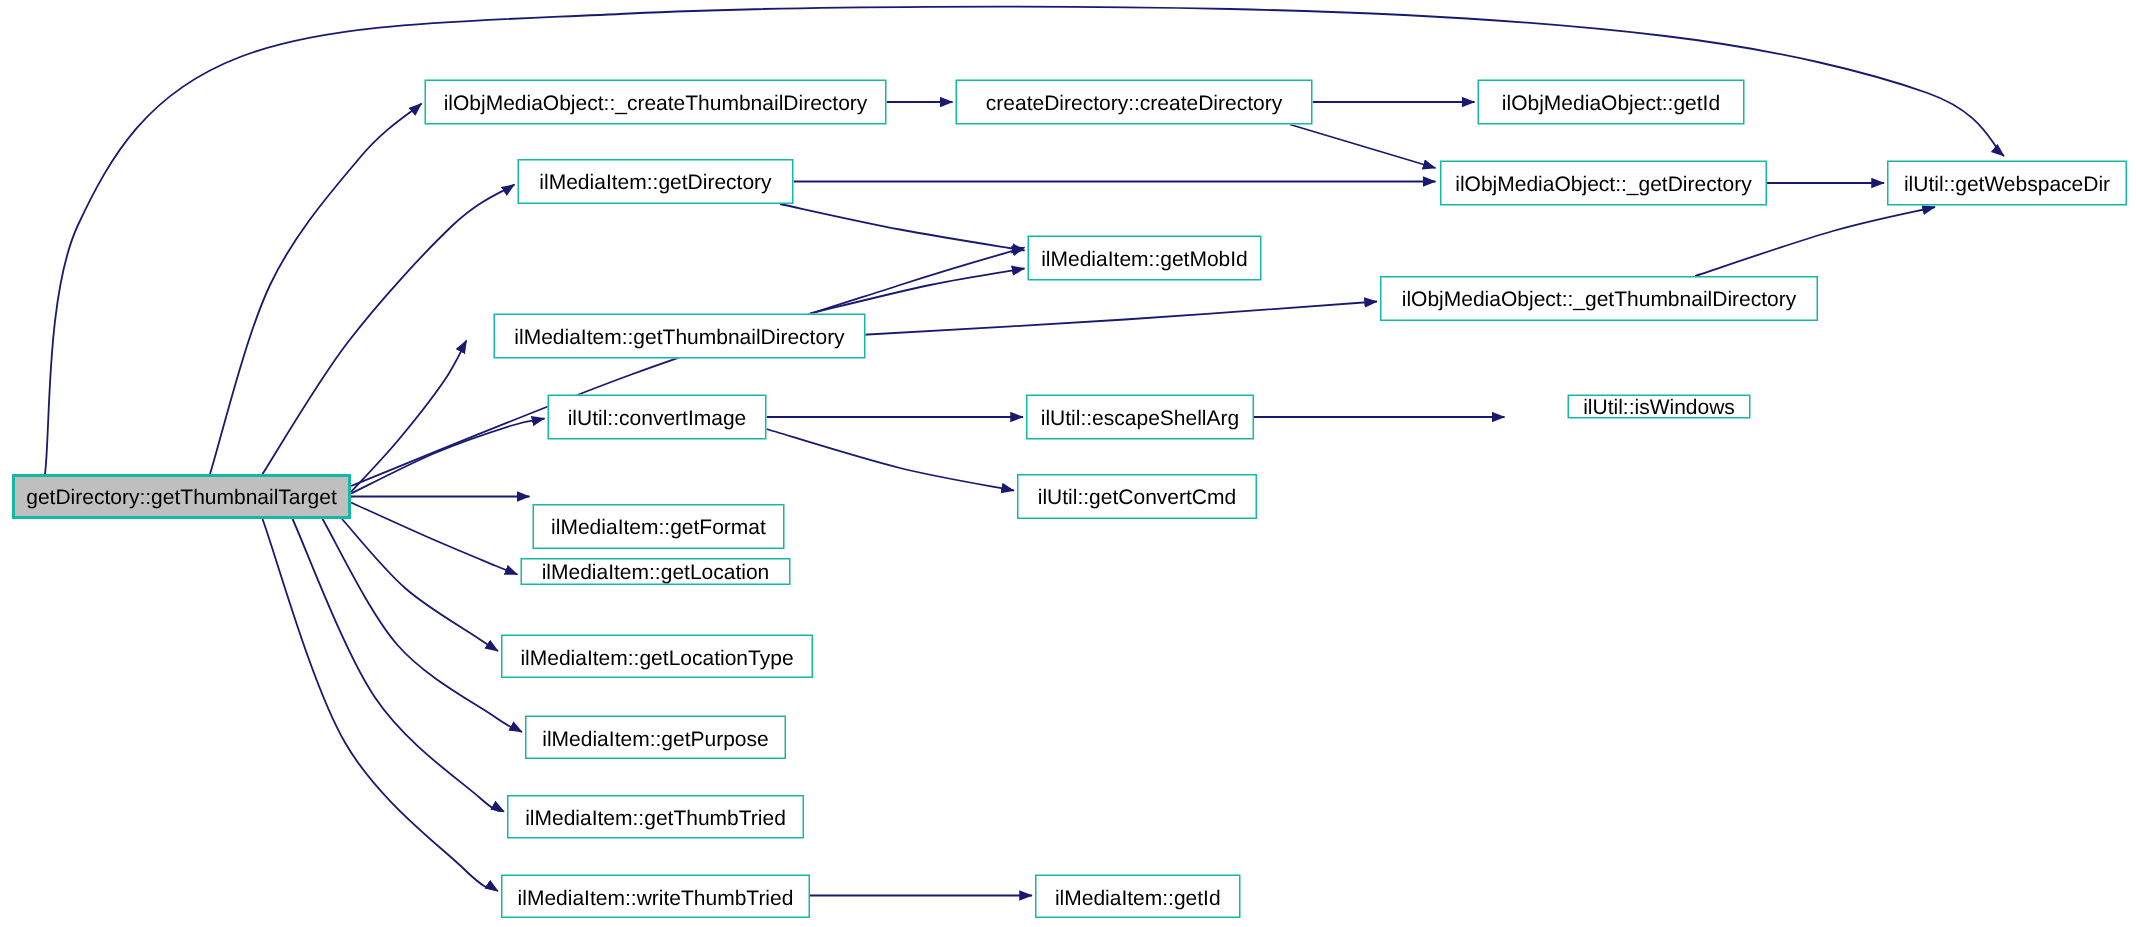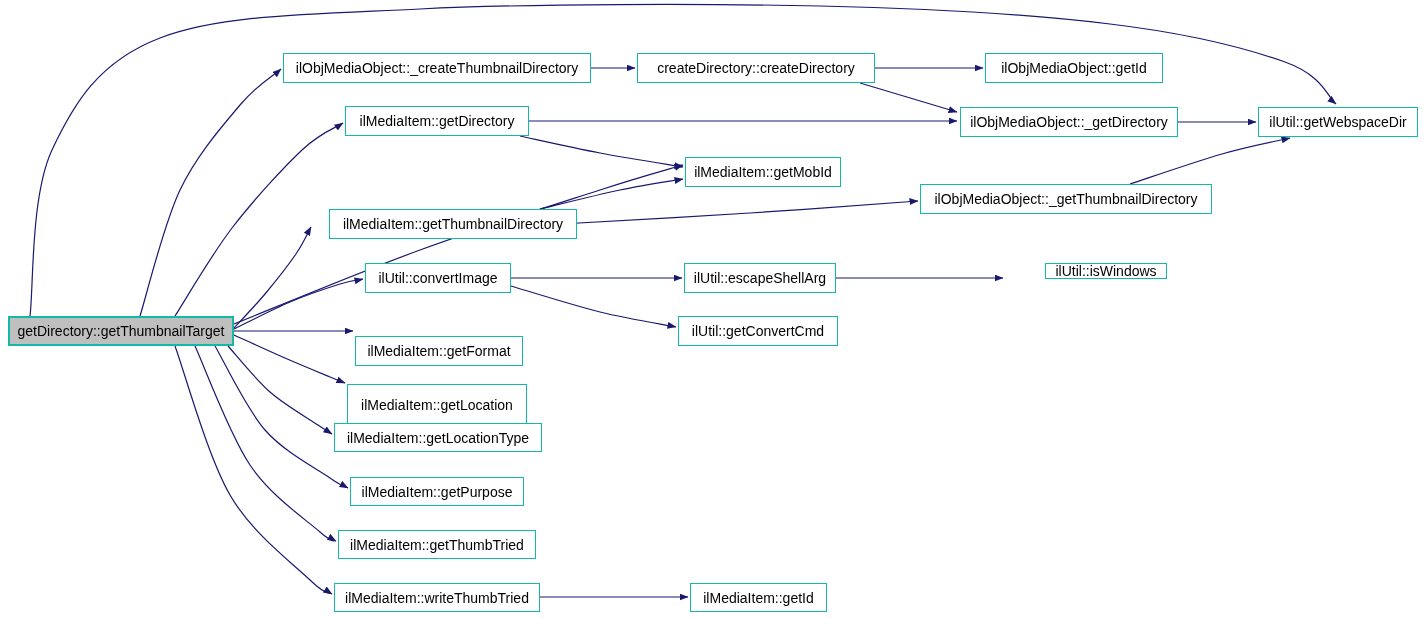--- a/index.html
+++ b/index.html
@@ -82,20 +82,20 @@
       <div class="node" style="left: 960px; top: 107px; width: 218px; height: 30px;">ilObjMediaObject::_getDirectory</div>
       <div class="node" style="left: 1258px; top: 107px; width: 160px; height: 30px;">ilUtil::getWebspaceDir</div>
       <div class="node" style="left: 685px; top: 157px; width: 156px; height: 30px;">ilMediaItem::getMobId</div>
       <div class="node" style="left: 920px; top: 184px; width: 292px; height: 30px;">ilObjMediaObject::_getThumbnailDirectory</div>
       <div class="node" style="left: 313px; top: 209px; width: 248px; height: 30px; margin-left: 16px;">ilMediaItem::getThumbnailDirectory</div>
       <div class="node" style="left: 365px; top: 263px; width: 146px; height: 30px;">ilUtil::convertImage</div>
       <div class="node" style="left: 684px; top: 263px; width: 152px; height: 30px;">ilUtil::escapeShellArg</div>
       <div class="node" style="left: 1005px; top: 263px; width: 122px; height: 16px; margin-left: 40px;">ilUtil::isWindows</div>
       <div class="node" style="left: 355px; top: 316px; width: 168px; height: 30px; margin-top: 20px;">ilMediaItem::getFormat</div>
       <div class="node" style="left: 678px; top: 316px; width: 160px; height: 30px;">ilUtil::getConvertCmd</div>
-      <div class="node" style="left: 347px; top: 384px; width: 180px; height: 42px;">ilMediaItem::getLocation</div>
+      <div class="node" style="left: 347px; top: 372px; width: 180px; height: 18px;">ilMediaItem::getLocation</div>
       <div class="node" style="left: 334px; top: 423px; width: 208px; height: 29px;">ilMediaItem::getLocationType</div>
       <div class="node" style="left: 350px; top: 477px; width: 174px; height: 29px;">ilMediaItem::getPurpose</div>
       <div class="node" style="left: 338px; top: 530px; width: 198px; height: 29px;">ilMediaItem::getThumbTried</div>
       <div class="node" style="left: 334px; top: 583px; width: 206px; height: 29px;">ilMediaItem::writeThumbTried</div>
       <div class="node" style="left: 690px; top: 583px; width: 137px; height: 29px;">ilMediaItem::getId</div>
     </div>
 </div>
 
 </body></html>

